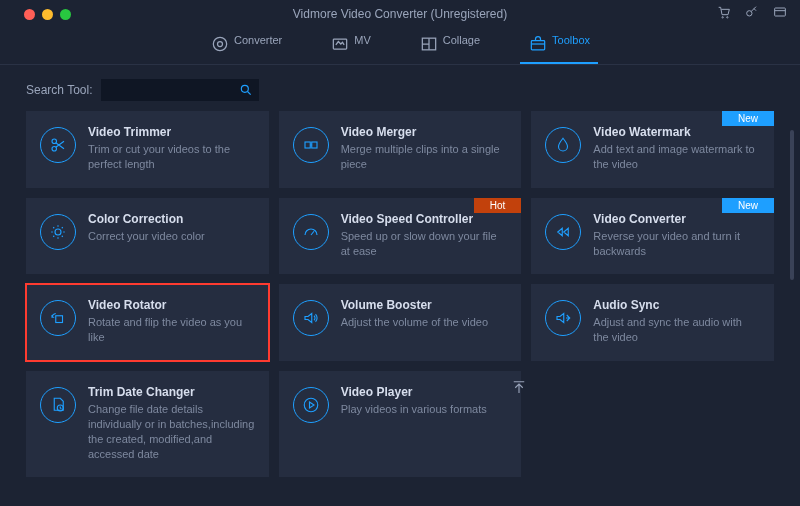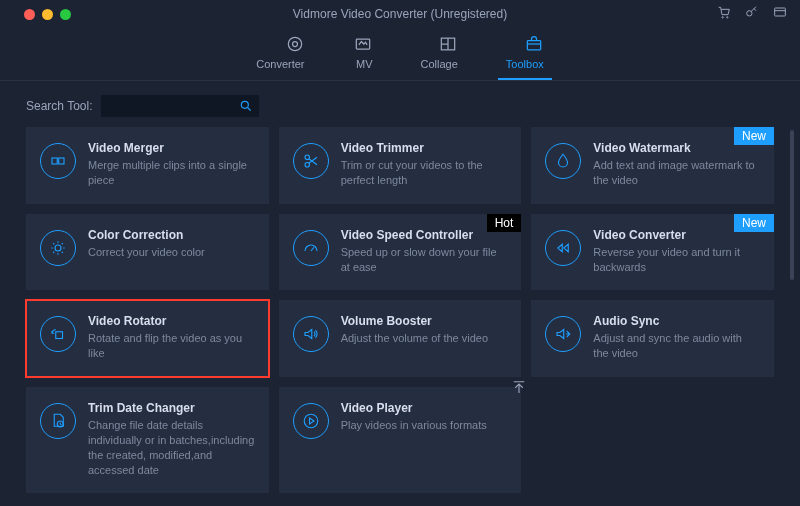--- a/index.html
+++ b/index.html
@@ -5,34 +5,34 @@
 *{margin:0;padding:0;box-sizing:border-box;font-family:-apple-system,BlinkMacSystemFont,"Segoe UI",sans-serif}
 body{background:#1c2333;width:800px;height:506px;overflow:hidden;color:#a7b1c5}
 .titlebar{height:28px;display:flex;align-items:center;padding:0 24px;position:relative}
 .traffic{display:flex;gap:7px}
 .dot{width:11px;height:11px;border-radius:50%}
 .dot.r{background:#ff5f57}.dot.y{background:#febc2e}.dot.g{background:#28c840}
 .title{position:absolute;left:50%;transform:translateX(-50%);font-size:12px;color:#9aa5bb}
 .topicons{position:absolute;right:12px;display:flex;gap:12px;align-items:center}
 .topicons svg{width:16px;height:16px;stroke:#9aa5bb;fill:none;stroke-width:1.5}
 .tabs{display:flex;justify-content:center;gap:48px;padding:6px 0 10px}
-.tab{display:flex;flex-direction:column;align-items:flex-end;gap:4px;cursor:pointer;color:#9aa5bb;font-size:11px;position:relative}
+.tab{display:flex;flex-direction:row;align-items:flex-start;gap:4px;cursor:pointer;color:#9aa5bb;font-size:11px;position:relative}
 .tab.active{color:#1e9fff}
 .tab svg{width:20px;height:20px;stroke:currentColor;fill:none;stroke-width:1.5}
 .tab.active::after{content:"";position:absolute;bottom:-10px;left:-8px;right:-8px;height:2px;background:#1e9fff}
 .divider{height:1px;background:#2a3245;margin:0 0 14px}
 .searchrow{display:flex;align-items:center;gap:8px;padding:0 26px 10px;font-size:12px;color:#9aa5bb}
 .searchbox{position:relative;width:158px}
 .searchbox input{width:100%;height:22px;background:#0f1624;border:none;padding:0 26px 0 8px;color:#cdd5e6;font-size:12px;outline:none}
 .searchbox svg{position:absolute;right:6px;top:4px;width:14px;height:14px;stroke:#1e9fff;fill:none;stroke-width:2}
 .grid{display:grid;grid-template-columns:repeat(3,1fr);gap:10px;padding:0 26px 0 26px}
 .card{background:#252d40;padding:14px 14px 16px;display:flex;gap:12px;position:relative;cursor:pointer;min-height:76px}
 .card.selected{outline:2px solid #ff3b30;outline-offset:-1px}
-.badge{position:absolute;top:0;right:0;font-size:12px;color:#fff;padding:2px 8px}
-.badge.new{background:#1e9fff}.badge.hot{background:#000000}
+.badge{position:absolute;top:0;right:0;font-size:10px;color:#fff;padding:2px 16px}
+.badge.new{background:#1e9fff}.badge.hot{background:#c2410c}
 .icon{flex:0 0 36px;height:36px;border:1.5px solid #1e9fff;border-radius:50%;display:flex;align-items:center;justify-content:center;margin-top:2px}
 .icon svg{width:18px;height:18px;stroke:#1e9fff;fill:none;stroke-width:1.5}
 .cardtxt{flex:1}
 .cardtxt .t{font-size:12px;font-weight:600;color:#d7deed;margin-bottom:3px}
 .cardtxt .d{font-size:11px;color:#7e899f;line-height:1.35}
 .scrollbar{position:absolute;right:6px;top:130px;width:4px;height:150px;background:#3a4257;border-radius:2px}
 .jump{position:absolute;right:272px;top:378px;width:18px;height:18px}
 .jump svg{width:18px;height:18px;stroke:#9aa5bb;fill:none;stroke-width:1.5}
 </style>
 </head>
@@ -104,42 +104,42 @@
         <path d="M15 15l5 5"></path>
       </svg>
   </div>
 </div>
 
 <div class="grid">
 
   <div class="card">
     <div class="icon">
         <svg viewBox="0 0 24 24">
+          <circle cx="7" cy="7" r="3"></circle>
+          <circle cx="7" cy="17" r="3"></circle>
+          <path d="M9 9l11 8M9 15l11-8"></path>
+        </svg>
+      </div>
+    <div class="cardtxt">
+        <div class="t">Video Trimmer</div>
+        <div class="d">Trim or cut your videos to the perfect length</div>
+      </div>
+  </div>
+
+  <div class="card">
+    <div class="icon">
+        <svg viewBox="0 0 24 24">
           <rect x="4" y="8" width="7" height="8"></rect>
           <rect x="13" y="8" width="7" height="8"></rect>
           <path d="M11 12h2"></path>
         </svg>
       </div>
     <div class="cardtxt">
         <div class="t">Video Merger</div>
         <div class="d">Merge multiple clips into a single piece</div>
-      </div>
-  </div>
-
-  <div class="card">
-    <div class="icon">
-        <svg viewBox="0 0 24 24">
-          <circle cx="7" cy="7" r="3"></circle>
-          <circle cx="7" cy="17" r="3"></circle>
-          <path d="M9 9l11 8M9 15l11-8"></path>
-        </svg>
-      </div>
-    <div class="cardtxt">
-        <div class="t">Video Trimmer</div>
-        <div class="d">Trim or cut your videos to the perfect length</div>
       </div>
   </div>
 
 
   <div class="card">
     <div class="badge new">New</div>
     <div class="icon">
         <svg viewBox="0 0 24 24">
           <path d="M12 3c4 5 6 8 6 11a6 6 0 0 1-12 0c0-3 2-6 6-11z"></path>
         </svg>

